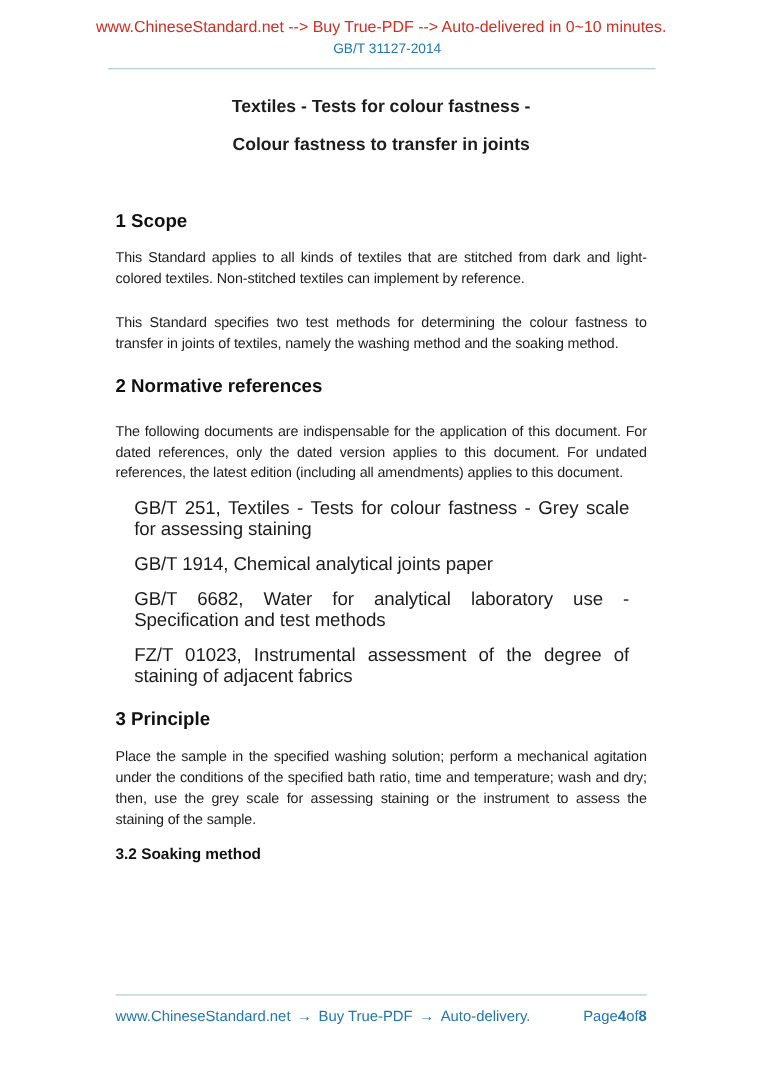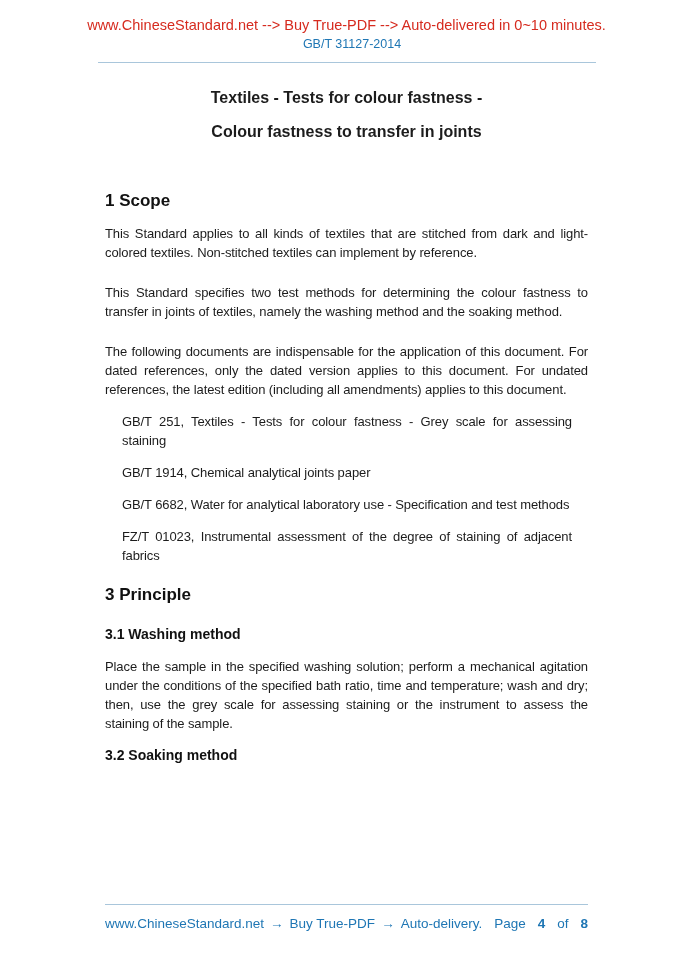--- a/index.html
+++ b/index.html
@@ -62,21 +62,21 @@
   p.para {
     font-size: 13px;
     line-height: 19px;
     letter-spacing: -0.1px;
     text-align: justify;
     margin: 13px 0 0 0;
   }
   p.para.lead { margin-top: 21px; }
   p.para.after-sub { margin-top: 14px; }
   p.ref-item {
-    font-size: 13px;
+    font-size: 17px;
     line-height: 19px;
     letter-spacing: -0.1px;
     text-align: justify;
     margin: 13px 16px 0 17px;
   }
   .footer {
     position: absolute;
     top: 904px;
     left: 105px;
     width: 483px;
@@ -92,21 +92,21 @@
     display: flex;
     justify-content: space-between;
     align-items: baseline;
     color: #1e76b4;
     font-size: 13.5px;
     line-height: 17px;
   }
   .footer-left { display: inline-flex; gap: 6px; align-items: baseline; }
   .footer-link { color: #1e76b4; cursor: pointer; }
   .footer-arrow { color: #1e76b4; }
-  .page-indicator { display: inline-flex; gap: 12px; align-items: center; }
+  .page-indicator { display: inline-flex; gap: 0; align-items: center; }
   .page-num { font-weight: bold; }
 </style>
 </head>
 <body>
 
 <div class="page">
 
   <div class="banner">www.ChineseStandard.net --&gt; Buy True-PDF --&gt; Auto-delivered in 0~10 minutes.</div>
 
   <div class="doc-number">GB/T 31127-2014</div>
@@ -117,34 +117,34 @@
 
     <div class="title-line first">Textiles - Tests for colour fastness -</div>
     <div class="title-line second">Colour fastness to transfer in joints</div>
 
     <h2 class="section-heading scope">1 Scope</h2>
 
     <p class="para">This Standard applies to all kinds of textiles that are stitched from dark and light-colored textiles. Non-stitched textiles can implement by reference.</p>
 
     <p class="para lead">This Standard specifies two test methods for determining the colour fastness to transfer in joints of textiles, namely the washing method and the soaking method.</p>
 
+    <h2 class="section-heading">2 Normative references</h2>
 
     <p class="para lead">The following documents are indispensable for the application of this document. For dated references, only the dated version applies to this document. For undated references, the latest edition (including all amendments) applies to this document.</p>
 
     <p class="ref-item">GB/T 251, Textiles - Tests for colour fastness - Grey scale for assessing staining</p>
 
     <p class="ref-item">GB/T 1914, Chemical analytical joints paper</p>
 
     <p class="ref-item">GB/T 6682, Water for analytical laboratory use - Specification and test methods</p>
 
     <p class="ref-item">FZ/T 01023, Instrumental assessment of the degree of staining of adjacent fabrics</p>
 
     <h2 class="section-heading">3 Principle</h2>
 
-    <h3 class="subsection-heading">3.1 Washing method</h3>
 
     <p class="para after-sub">Place the sample in the specified washing solution; perform a mechanical agitation under the conditions of the specified bath ratio, time and temperature; wash and dry; then, use the grey scale for assessing staining or the instrument to assess the staining of the sample.</p>
 
     <h3 class="subsection-heading soaking">3.2 Soaking method</h3>
 
   </div>
 
   <div class="footer">
     <hr class="footer-rule">
     <div class="footer-row">

